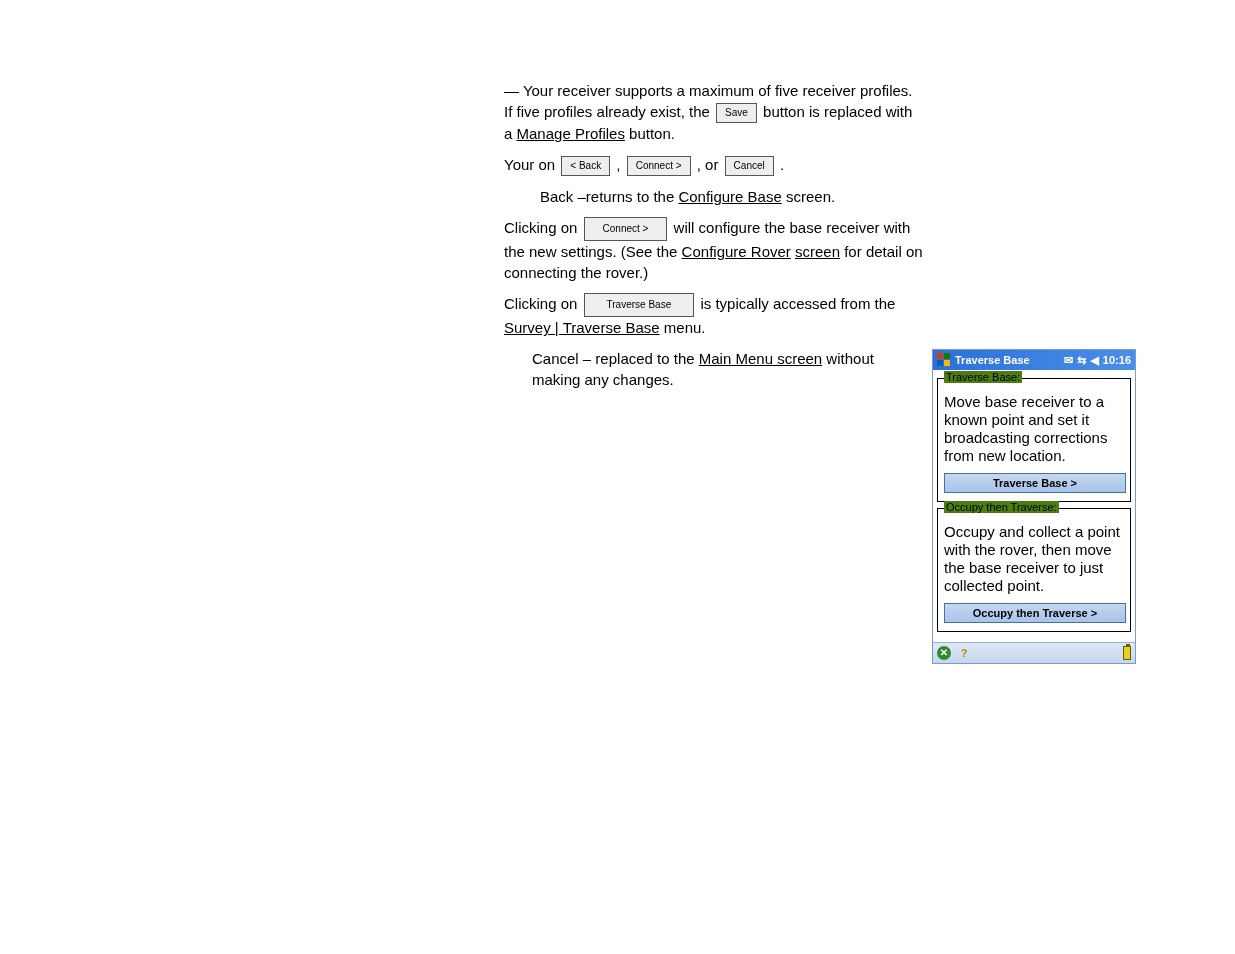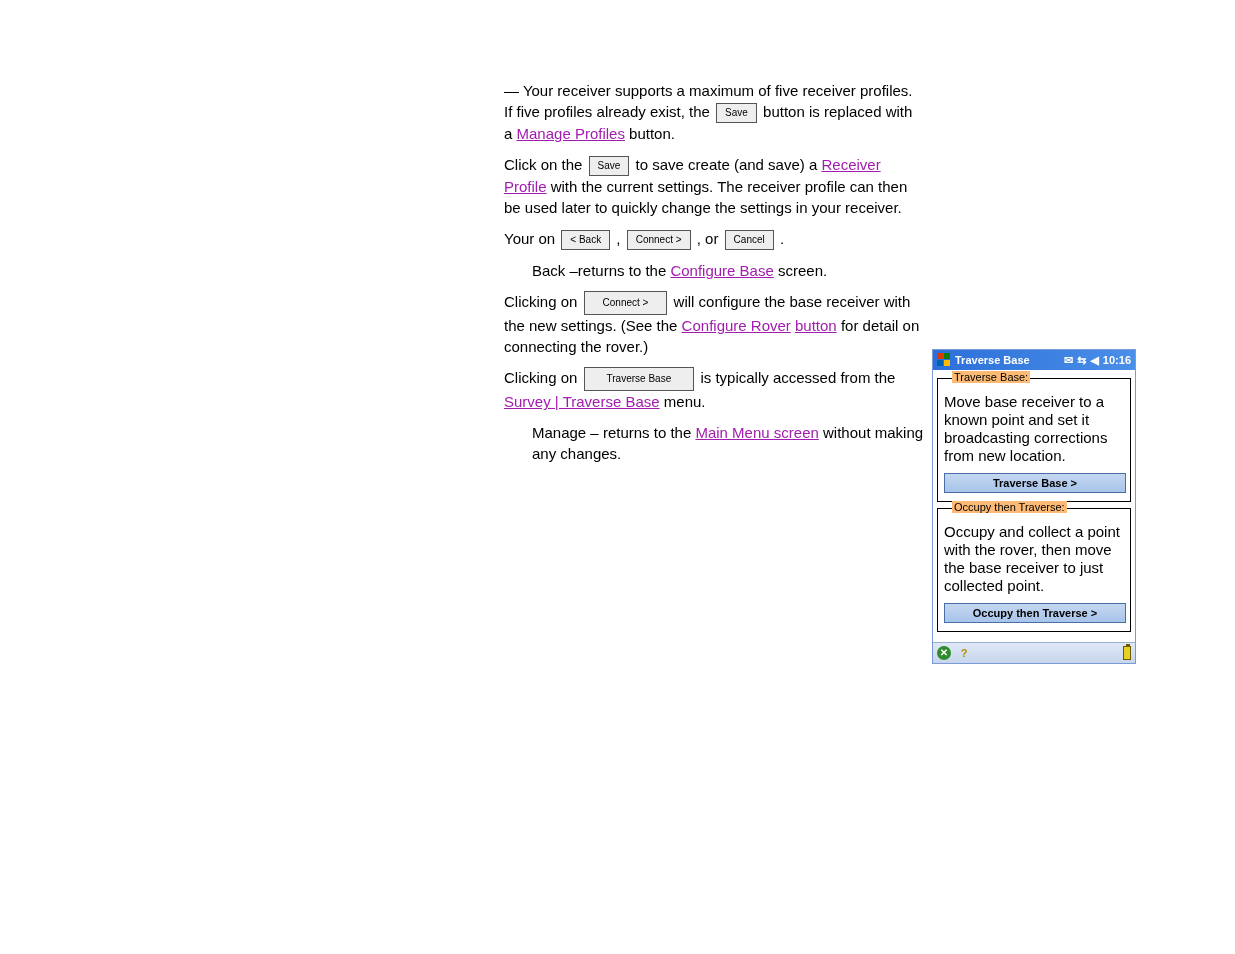--- a/index.html
+++ b/index.html
@@ -20,21 +20,21 @@
   .inline-btn {
     display: inline-block;
     background: #eeeeee;
     border: 1px solid #555;
     padding: 2px 8px;
     font-size: 10px;
     vertical-align: middle;
     margin: 0 2px;
   }
   .lnk {
-    color: #a21caf;
+    color: #000000;
     text-decoration: underline;
   }
   .para {
     margin: 0 0 10px 0;
   }
 
   
   .device {
     position: absolute;
     left: 932px;
@@ -89,22 +89,22 @@
   }
   .groupbox {
     border: 1px solid #000;
     margin: 4px 0 6px 0;
     padding: 14px 6px 8px 6px;
     position: relative;
   }
   .groupbox-title {
     position: absolute;
     top: -8px;
-    left: 14px;
-    background: #fdba74;
+    left: 6px;
+    background: #4d7c0f;
     padding: 0 2px;
     font-size: 11px;
     font-weight: normal;
   }
   .groupbox p {
     margin: 0 0 8px 0;
     font-size: 15px;
     line-height: 1.2;
   }
   .gbtn {
@@ -165,64 +165,57 @@
 <div class="content-block" style="left:504px; top:80px;">
 
   <p class="para">
     <span>— Your receiver supports a maximum of five receiver profiles. If five profiles already exist, the </span>
     <span class="inline-btn">Save</span>
     <span> button is replaced with a </span>
     <a href="#" class="lnk">Manage Profiles</a>
     <span> button.</span>
   </p>
 
-  <p class="para">
-    <span>Click on the </span>
-    <span class="inline-btn">Save</span>
-    <span> to save create (and save) a </span>
-    <a href="#" class="lnk">Receiver Profile</a>
-    <span> with the current settings. The receiver profile can then be used later to quickly change the settings in your receiver.</span>
-  </p>
 
   <p class="para">
     <span>Your on </span>
     <span class="inline-btn">&lt; Back</span>
     <span>, </span>
     <span class="inline-btn">Connect &gt;</span>
     <span>, or </span>
     <span class="inline-btn">Cancel</span>
     <span>.</span>
   </p>
 
-  <p class="para" style="margin-left:28px;">
+  <p class="para" style="margin-left:36px;">
     <span>Back –returns to the </span>
     <a href="#" class="lnk">Configure Base</a>
     <span> screen.</span>
   </p>
 
   <p class="para">
     <span>Clicking on </span>
     <span class="inline-btn" style="padding:4px 18px;">Connect &gt;</span>
     <span> will configure the base receiver with the new settings. (See the </span>
     <a href="#" class="lnk">Configure Rover</a>
     <span> </span>
-    <a href="#" class="lnk">button</a>
+    <a href="#" class="lnk">screen</a>
     <span> for detail on connecting the rover.)</span>
   </p>
 
   <p class="para">
     <span>Clicking on </span>
     <span class="inline-btn" style="padding:4px 22px;">Traverse Base</span>
     <span> is typically accessed from the </span>
     <a href="#" class="lnk">Survey | Traverse Base</a>
     <span> menu.</span>
   </p>
 
   <p class="para" style="margin-left:28px;">
-    <span>Manage – returns to the </span>
+    <span>Cancel – replaced to the </span>
     <a href="#" class="lnk">Main Menu screen</a>
     <span> without making any changes.</span>
   </p>
 
 </div>
 
 <div class="device">
   <div class="titlebar">
     <span class="flag">
       <span class="r"></span>

